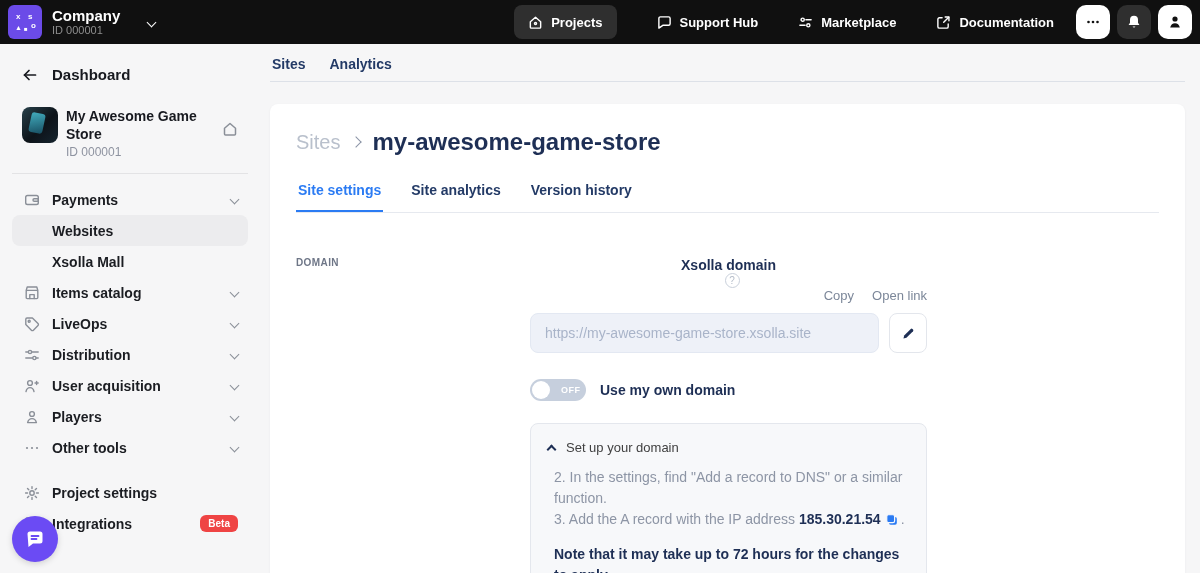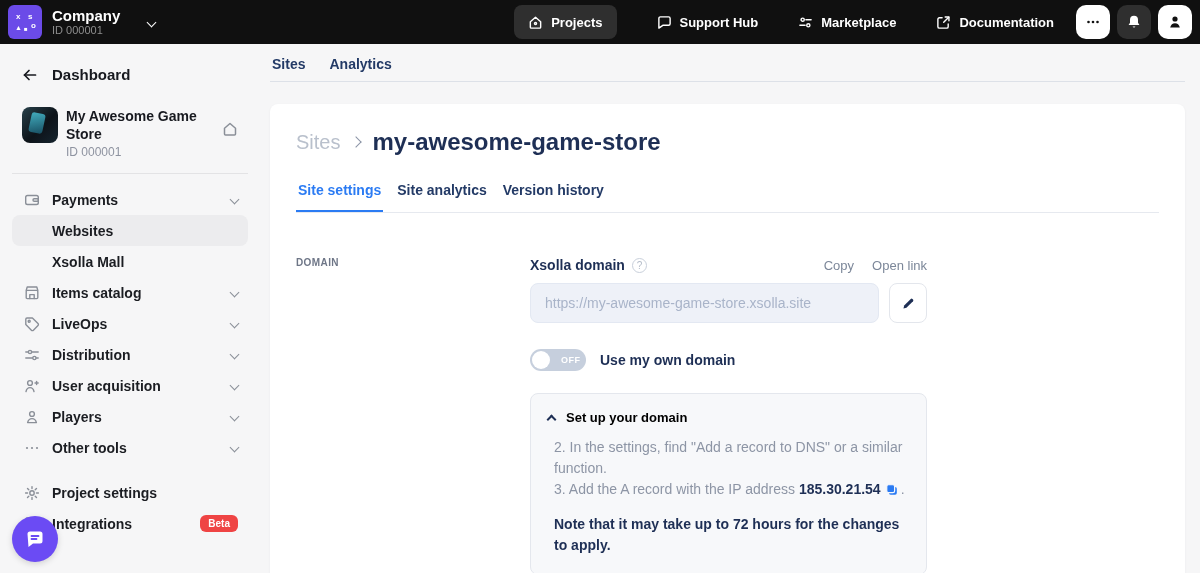--- a/index.html
+++ b/index.html
@@ -54,48 +54,48 @@
   
   .main { flex:1; padding:0 15px 0 10px; }
   .main-tabs { display:flex; gap:24px; padding:12px 0 0 2px; height:37px; }
   .main-tab { font-size:14px; font-weight:600; color:#233a66; cursor:pointer; }
   .main-divider { height:1px; background:#dde1e8; }
   .card { margin-top:22px; background:#fff; border-radius:8px; box-shadow:0 1px 3px rgba(20,30,60,.05); padding:24px 26px 40px 26px; height:620px; }
   .breadcrumb { display:flex; align-items:center; gap:12px; }
   .bc-parent { font-size:20px; color:#b9c0cc; cursor:pointer; }
   .bc-chev { width:8px; height:8px; border-right:1.8px solid #8a93a5; border-bottom:1.8px solid #8a93a5; transform:rotate(-45deg); }
   .bc-current { font-size:24px; font-weight:bold; color:#1e2f55; }
-  .card-tabs { display:flex; gap:12px; margin-top:26px; border-bottom:1px solid #e6e9ef; }
+  .card-tabs { display:flex; gap:26px; margin-top:26px; border-bottom:1px solid #e6e9ef; }
   .card-tab { font-size:14px; font-weight:600; color:#233a66; padding:0 2px 12px 2px; cursor:pointer; border-bottom:2px solid transparent; }
   .card-tab.active { color:#2b7bf3; border-bottom-color:#2b7bf3; }
 
   .form-row { display:flex; margin-top:44px; }
   .form-label-col { width:234px; flex:none; }
   .section-label { font-size:10px; font-weight:bold; letter-spacing:.4px; color:#6e7687; }
   .form-col { width:397px; flex:none; }
-  .field-head { display:flex; align-items:center; }
+  .field-head { display:flex; align-items:center;flex-direction:column; }
   .field-label { font-size:14px; font-weight:bold; color:#1e2f55; }
   .q-circle { width:15px; height:15px; border:1px solid #c9d0db; border-radius:50%; color:#b4bcc9; font-size:10px; display:flex; align-items:center; justify-content:center; margin-left:7px; cursor:pointer; }
   .field-links { margin-left:auto; display:flex; gap:18px; }
   .field-link { font-size:13px; color:#7c8799; cursor:pointer; }
   .input-row { display:flex; gap:10px; margin-top:10px; }
   .text-input { flex:1; height:40px; background:#eef1f8; border:1px solid #e3e8f2; border-radius:8px; padding:0 14px; font-size:14px; color:#3c4a66; font-family:"Liberation Sans",sans-serif; }
   .text-input::placeholder { color:#a9b4c9; }
   .edit-btn { width:38px; height:40px; background:#fff; border:1px solid #e3e6ec; border-radius:8px; display:flex; align-items:center; justify-content:center; cursor:pointer; }
 
   .toggle-row { display:flex; align-items:center; margin-top:26px; }
   .toggle { width:56px; height:22px; border-radius:11px; background:#c6cfdd; position:relative; cursor:pointer; flex:none; }
   .knob { position:absolute; left:2px; top:2px; width:18px; height:18px; border-radius:50%; background:#fff; }
   .toggle-state { position:absolute; left:31px; top:50%; transform:translateY(-50%); color:#fff; font-size:9px; font-weight:bold; letter-spacing:.5px; }
   .toggle-label { margin-left:14px; font-size:14px; font-weight:bold; color:#1e2f55; }
 
   .setup-panel { margin-top:22px; background:#f7f8fa; border:1px solid #e4e7ed; border-radius:8px; padding:16px 17px 18px 17px; }
   .setup-head { display:flex; align-items:center; gap:11px; cursor:pointer; }
   .setup-chev { width:7px; height:7px; border-right:2px solid #1e2f55; border-bottom:2px solid #1e2f55; transform:rotate(-135deg); margin-top:3px; }
-  .setup-title { font-size:13px; font-weight:bold; color:#000000; }
+  .setup-title { font-size:13px; font-weight:normal; color:#404040; }
   .setup-steps { margin-top:12px; padding-left:6px; font-size:14px; color:#8d95a5; line-height:21px; }
   .ip-strong { color:#1e2f55; font-weight:bold; }
   .copy-ic { display:inline-block; vertical-align:-3px; margin:0 2px 0 4px; cursor:pointer; }
   .setup-note { margin-top:14px; padding-left:6px; font-size:14px; font-weight:600; color:#1e2f55; line-height:21px; }
 </style>
 </head>
 <body>
 
 <div class="topbar">
   <div class="logo">

